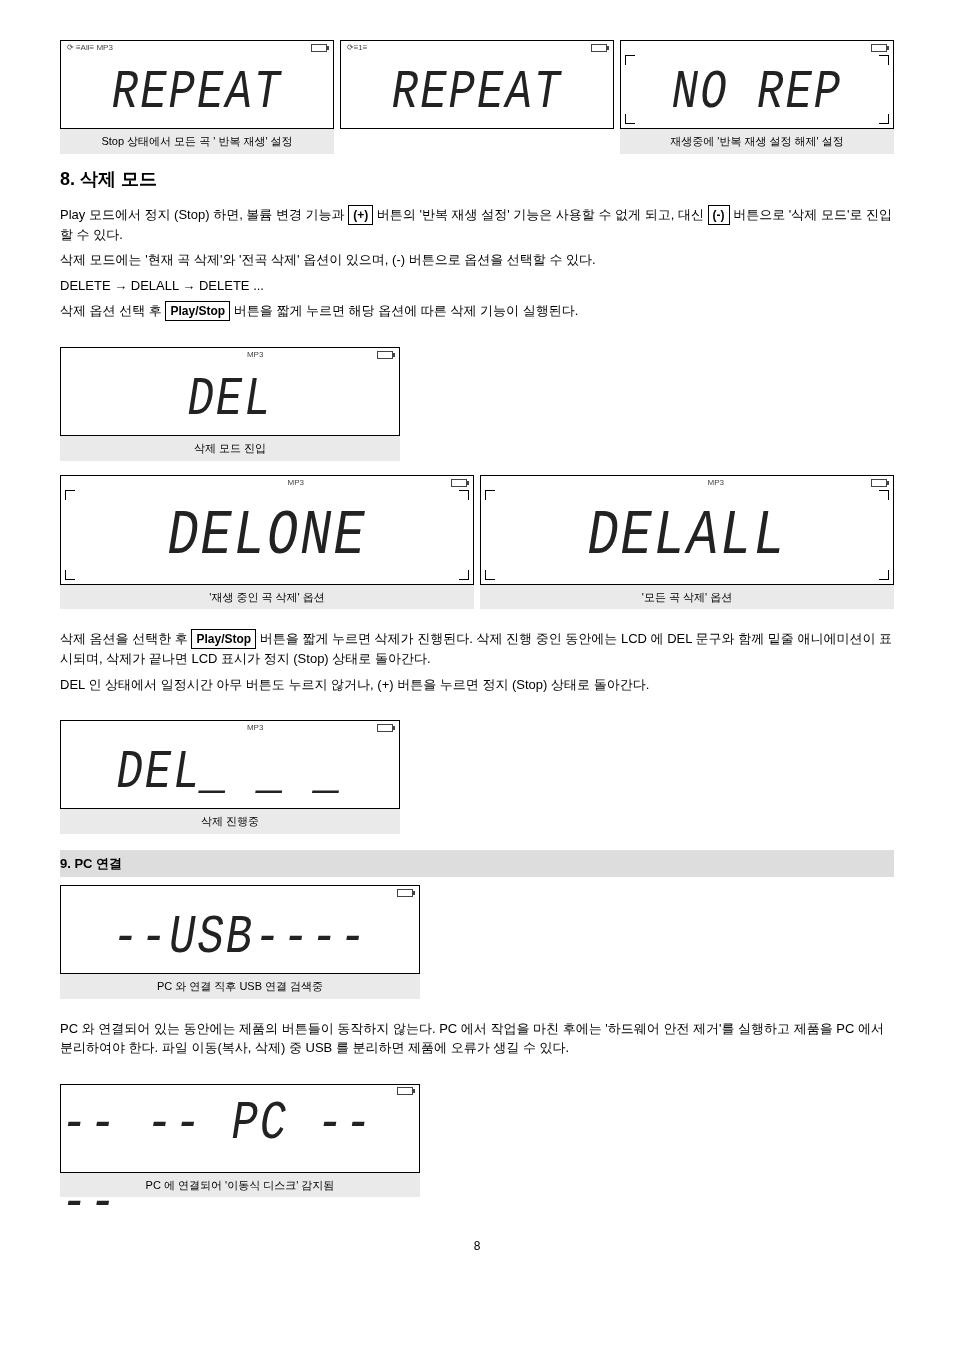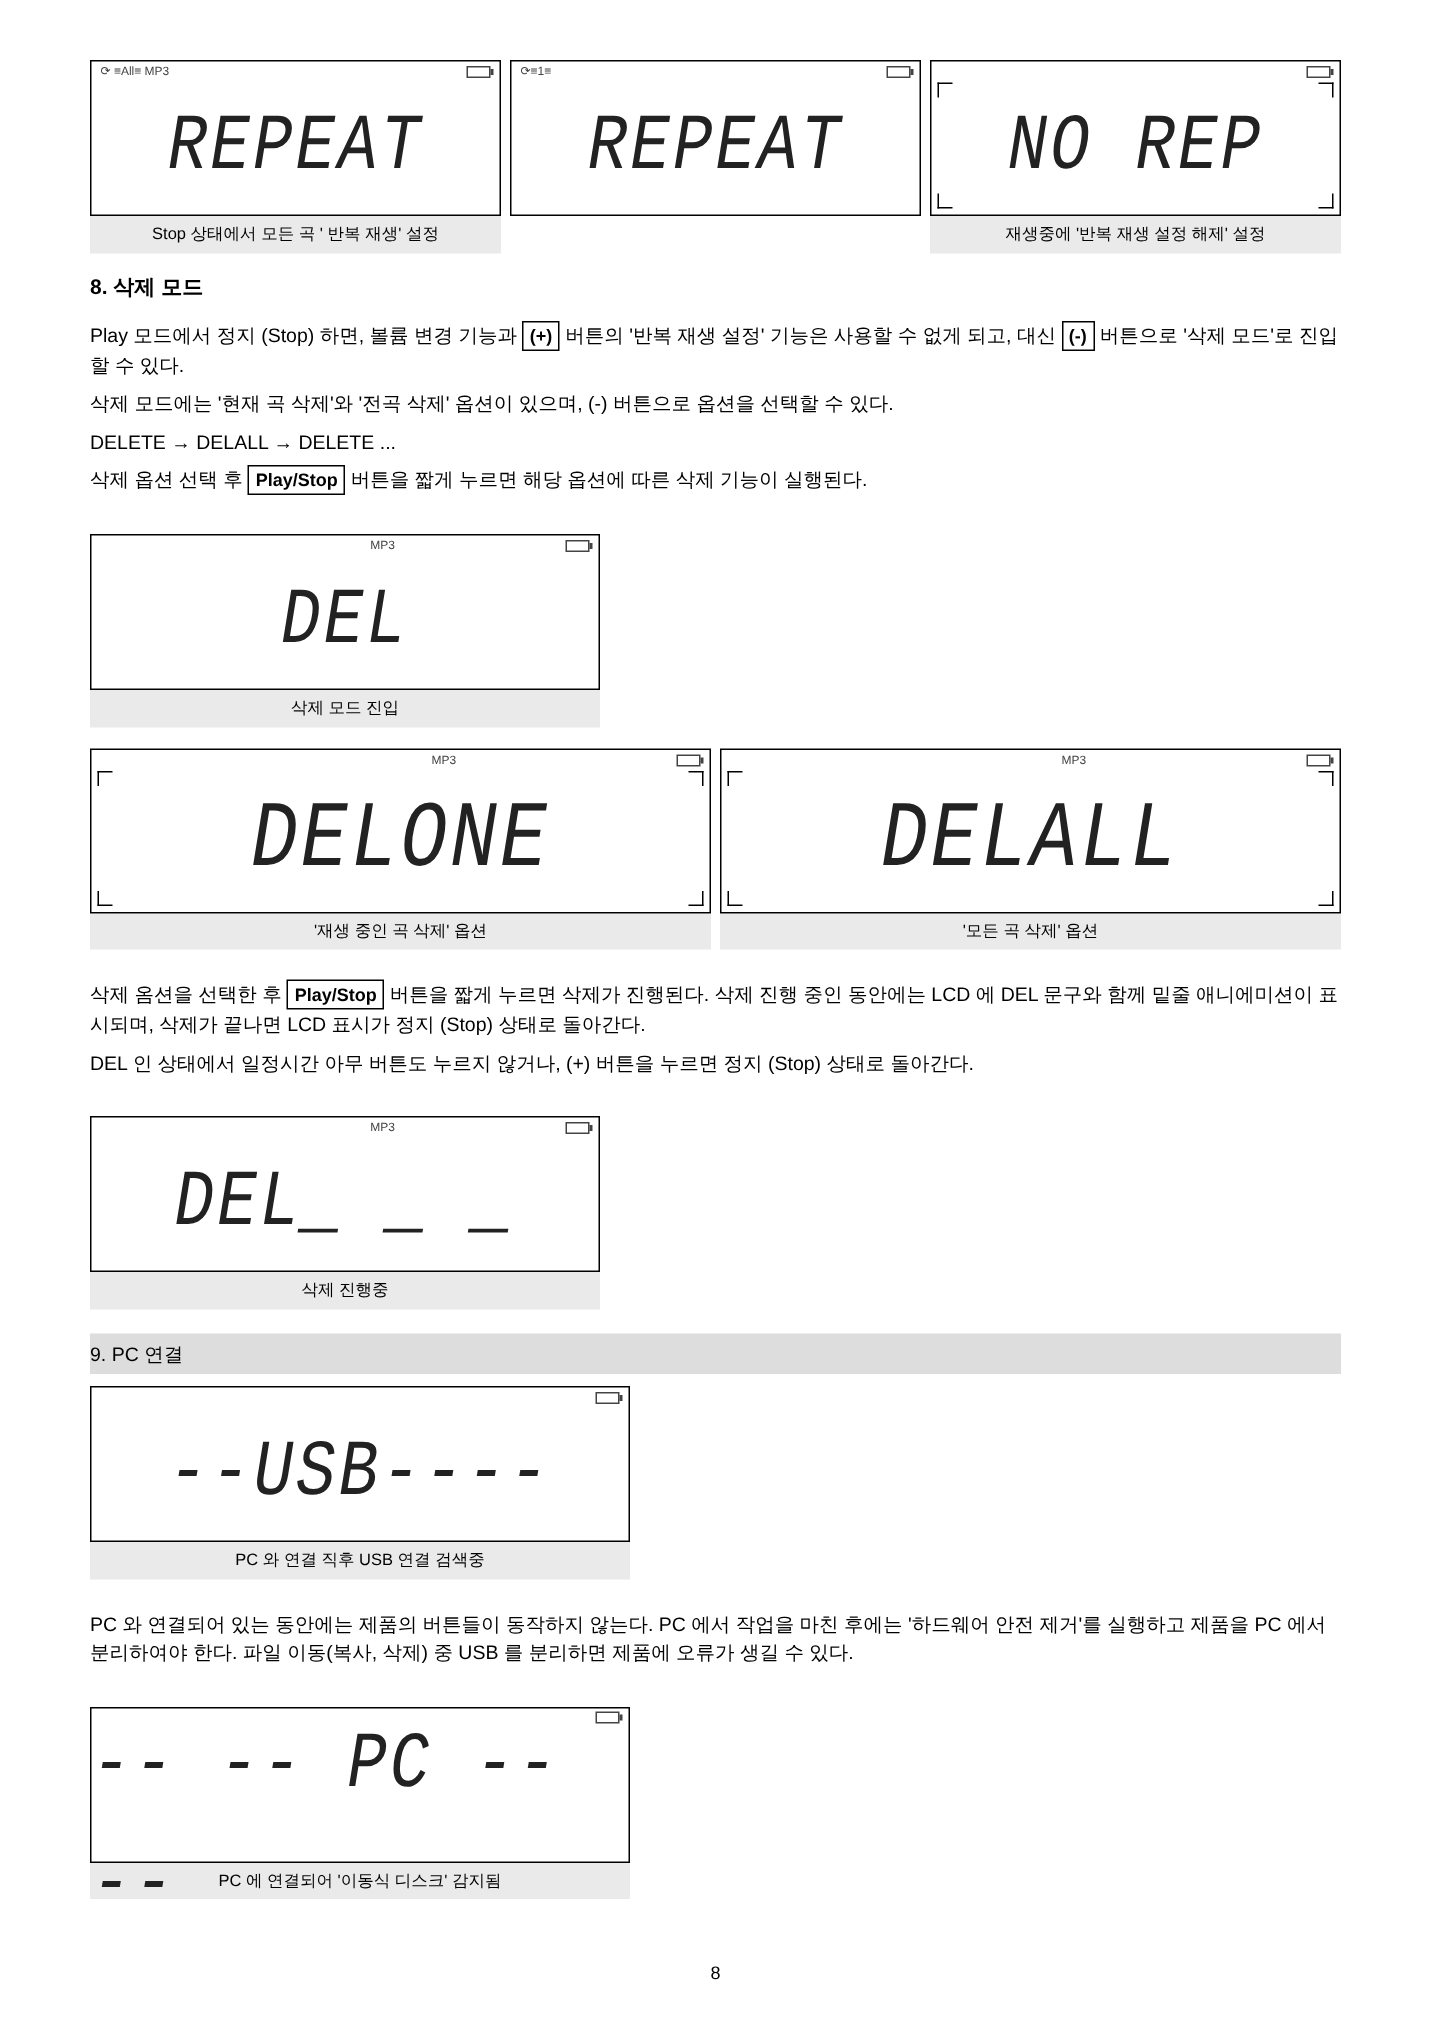--- a/index.html
+++ b/index.html
@@ -9,21 +9,21 @@
       line-height: 1.5;
       color: #000;
       background: #fff;
       padding: 40px 60px;
       width: 954px;
     }
     .row { display: flex; gap: 6px; margin-bottom: 4px; }
     .lcd-screen {
       border: 1px solid #000;
       background: #fff;
-      height: 104px;
+      height: 89px;
       position: relative;
       flex: 1;
       display: flex;
       flex-direction: column;
     }
     .lcd-indicators {
       height: 14px;
       font-size: 8px;
       padding: 2px 6px;
       display: flex;
@@ -61,26 +61,26 @@
     p { margin: 6px 0; }
     .boxed {
       border: 1px solid #000;
       padding: 0 4px;
       font-weight: bold;
       display: inline-block;
       font-size: 12px;
     }
     .heading {
       font-weight: bold;
-      font-size: 14px;
+      font-size: 18px;
       margin: 12px 0 6px 0;
     }
     .sub-heading {
       background: #ddd;
-      font-weight: normal;
+      font-weight: bold;
       padding: 4px 0;
       margin: 16px 0 8px 0;
       font-size: 13px;
     }
     .bat-icon {
       display: inline-block;
       width: 16px;
       height: 8px;
       border: 1px solid #444;
       position: relative;

